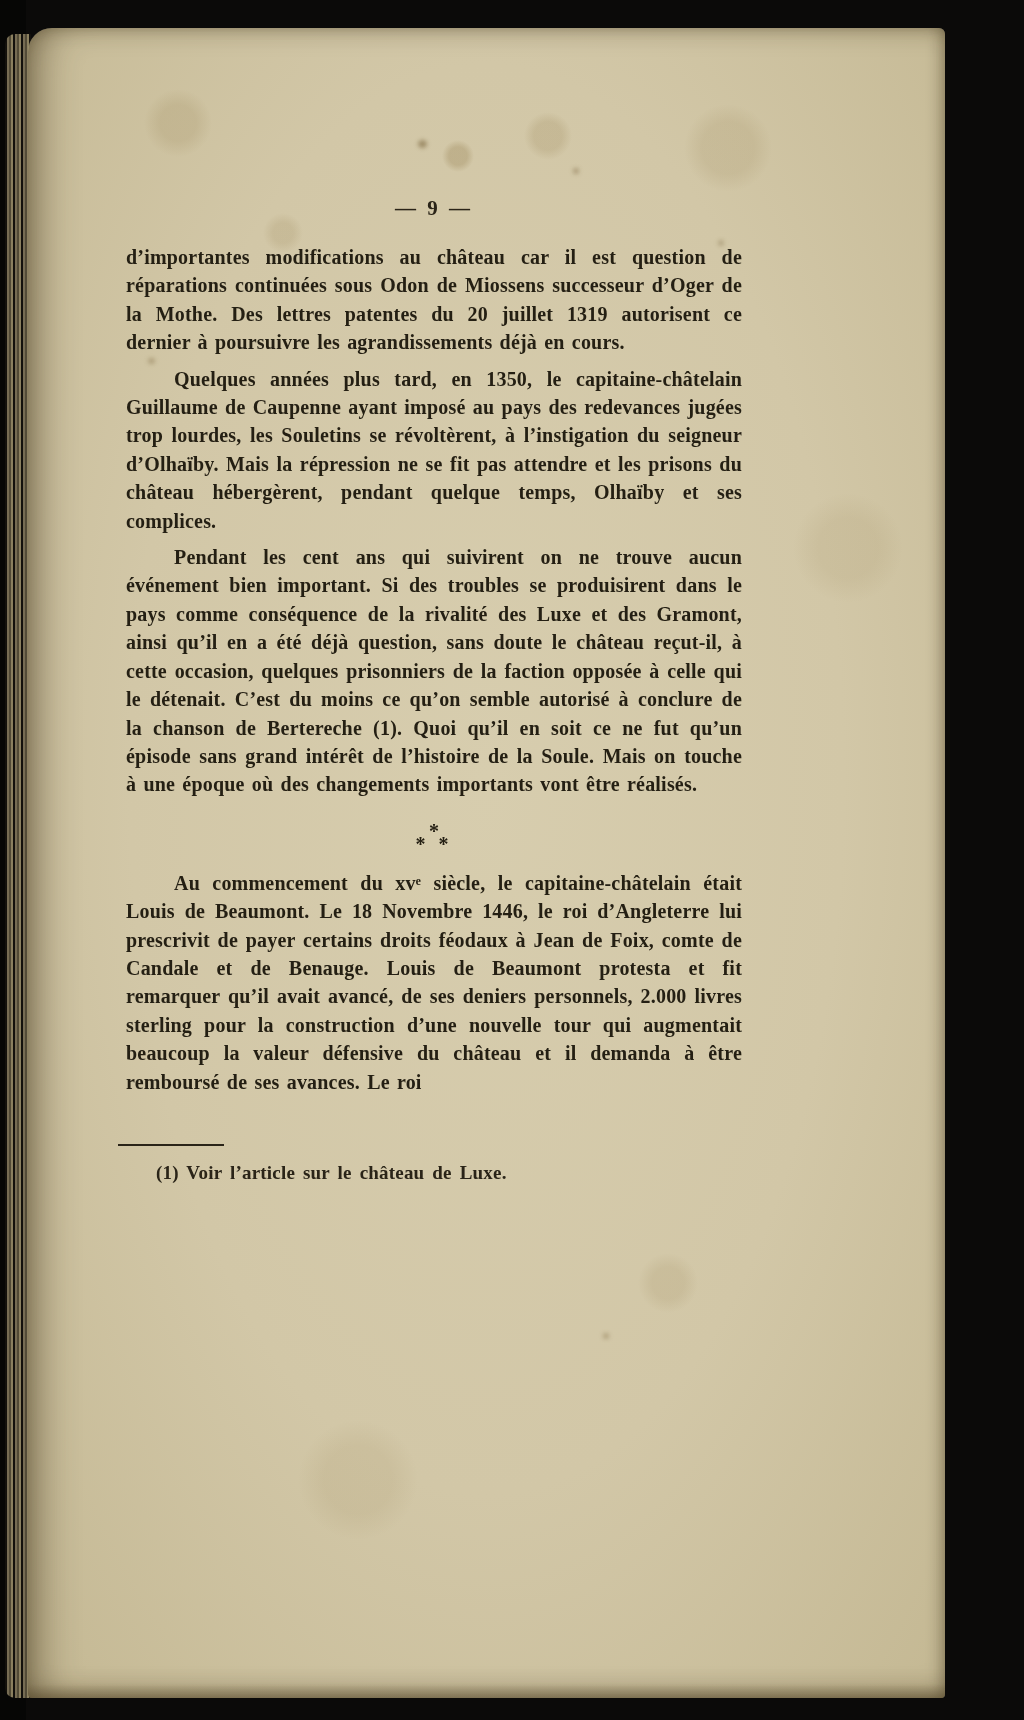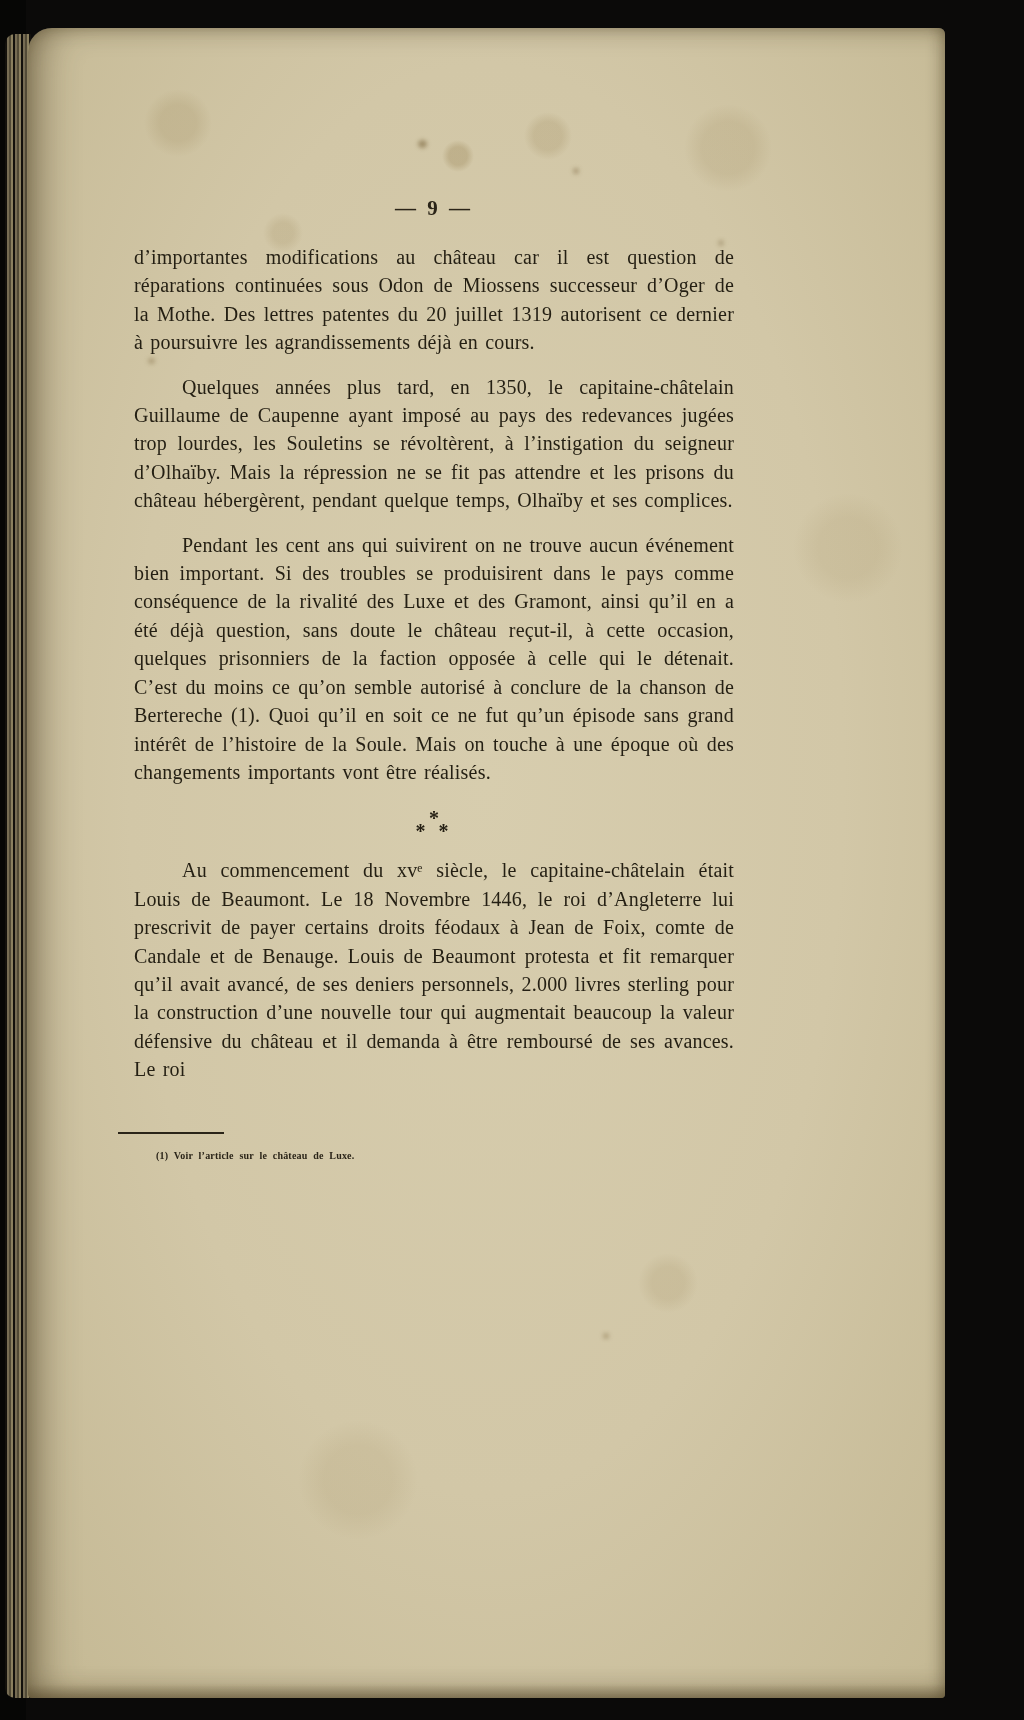--- a/index.html
+++ b/index.html
@@ -97,24 +97,24 @@
   .page-number {
     margin-top: 168px;
     text-align: center;
     font-size: 21px;
     font-weight: bold;
     letter-spacing: 3px;
     color: #2a2418;
   }
 
   .para {
-    margin: 16px;
+    margin: 8px;
     margin-top: 0;
     font-size: 20px;
-    font-weight: normal;
+    font-weight: bold;
     line-height: 28.4px;
     text-align: justify;
     letter-spacing: .2px;
     word-spacing: 2px;
     color: #241f13;
   }
   .para.first {
     margin-top: 22px;
     text-indent: 0;
   }
@@ -137,21 +137,21 @@
   .footnote {
     margin-top: 48px;
   }
   .footnote-rule {
     width: 106px;
     height: 0;
     border-top: 2.5px solid #2a2418;
     margin-bottom: 16px;
   }
   .footnote-text {
-    font-size: 10px;
+    font-size: 19px;
     font-weight: bold;
     letter-spacing: .2px;
     word-spacing: 3px;
     margin-left: 38px;
     color: #2a2418;
   }
 </style>
 </head>
 <body>
 

